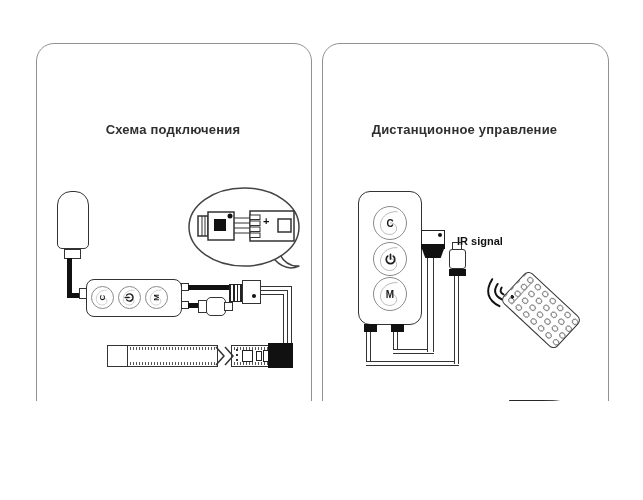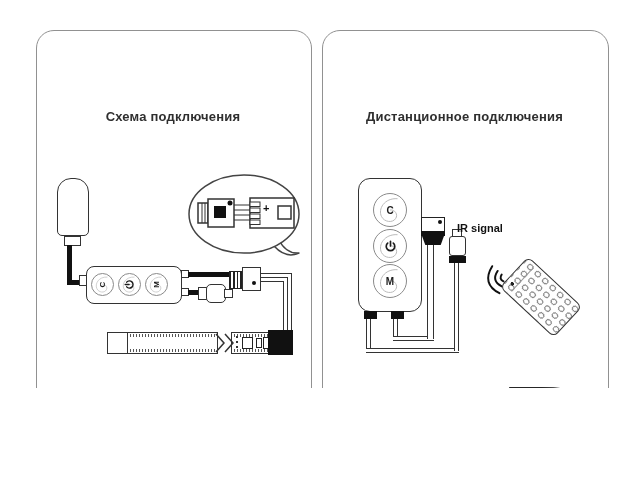--- a/index.html
+++ b/index.html
@@ -1,17 +1,17 @@
 <!DOCTYPE html>
 <html><head>
 <meta charset="utf-8">
 <style>
   html,body{margin:0;padding:0;background:#fff;}
   #screen{position:relative;width:643px;height:388px;background:#fff;overflow:hidden;
-          font-family:"Liberation Sans",sans-serif;}
+          font-family:"Liberation Sans",sans-serif;margin-top:13px;}
   .abs{position:absolute;}
   .panel{position:absolute;top:30px;height:436px;border:1px solid #919191;border-radius:18px;background:#fff;}
   .ptitle{position:absolute;top:109px;text-align:center;font-size:13px;font-weight:bold;
           color:#2f2f2f;letter-spacing:.2px;}
   .blk{background:#111;}
   .ln{border:1.5px solid #333;background:#fff;box-sizing:border-box;}
   
   .btn{position:absolute;border:1px solid #8a8a8a;border-radius:50%;background:#fff;box-sizing:border-box;}
   .btn .leaf{position:absolute;inset:0;width:100%;height:100%;}
   .blabel{position:absolute;inset:0;display:flex;align-items:center;justify-content:center;
@@ -139,21 +139,21 @@
     <rect x="64" y="26" width="44" height="30" fill="#fff" stroke="#333" stroke-width="1.5"></rect>
     <rect x="64" y="30" width="10" height="4.5" fill="#fff" stroke="#333" stroke-width="1"></rect>
     <rect x="64" y="36" width="10" height="4.5" fill="#fff" stroke="#333" stroke-width="1"></rect>
     <rect x="64" y="42" width="10" height="4.5" fill="#fff" stroke="#333" stroke-width="1"></rect>
     <rect x="64" y="48" width="10" height="4.5" fill="#fff" stroke="#333" stroke-width="1"></rect>
     <text x="77" y="40" font-size="11" font-weight="bold" fill="#111">+</text>
     <rect x="92" y="34" width="13" height="13" fill="#fff" stroke="#333" stroke-width="1.5"></rect>
   </svg>
 
   <div class="panel" style="left:322px;width:285px;"></div>
-  <div class="ptitle" style="left:322px;width:285px;">Дистанционное подключения</div>
+  <div class="ptitle" style="left:322px;width:285px;">Дистанционное управление</div>
 
   <div class="abs ln" style="left:358px;top:178px;width:64px;height:134px;border-radius:12px;"></div>
 
   <div class="btn" style="left:373px;top:193px;width:34px;height:34px;">
     <svg class="leaf" viewBox="0 0 34 34">
       <path d="M25 5 C 11 4 4 16 8 24 C 11 30 20 31 23 26 C 26 22 22 16 17 17" fill="none" stroke="#b5b5b5" stroke-width="1"></path>
     </svg>
     <span class="blabel" style="font-size:10px;">C</span>
   </div>
   <div class="btn" style="left:373px;top:229px;width:34px;height:34px;">

